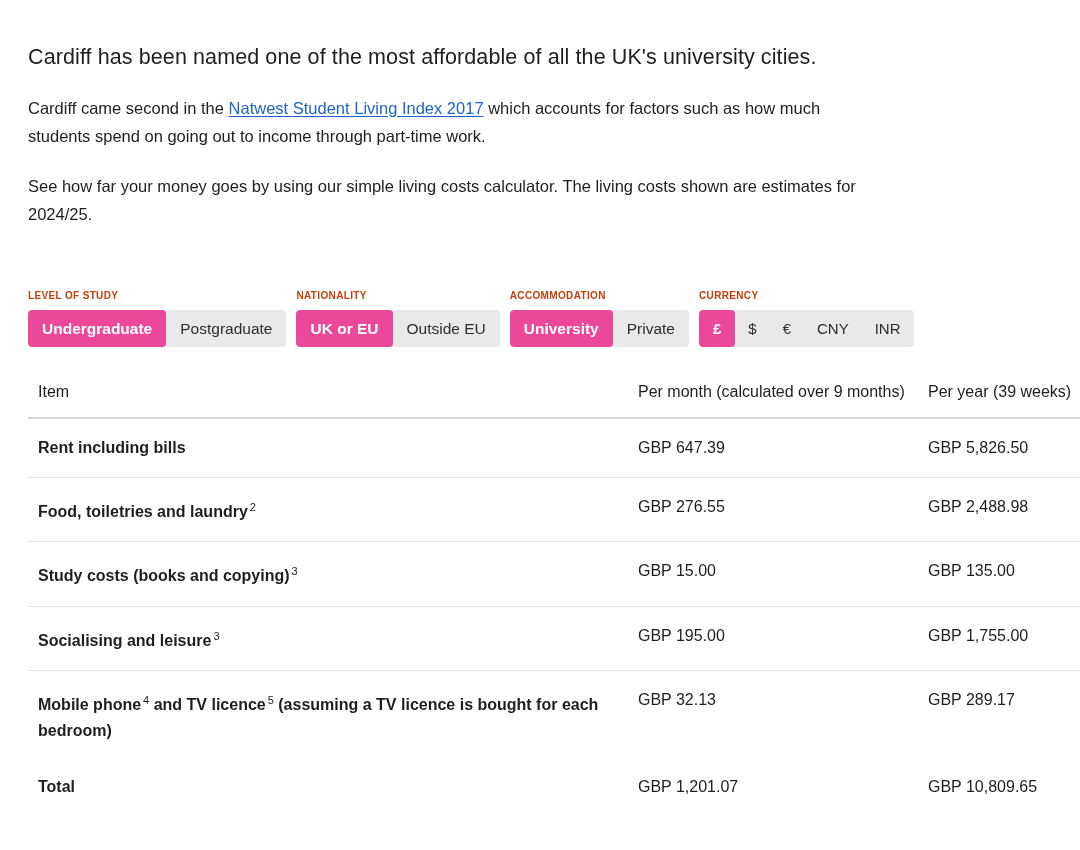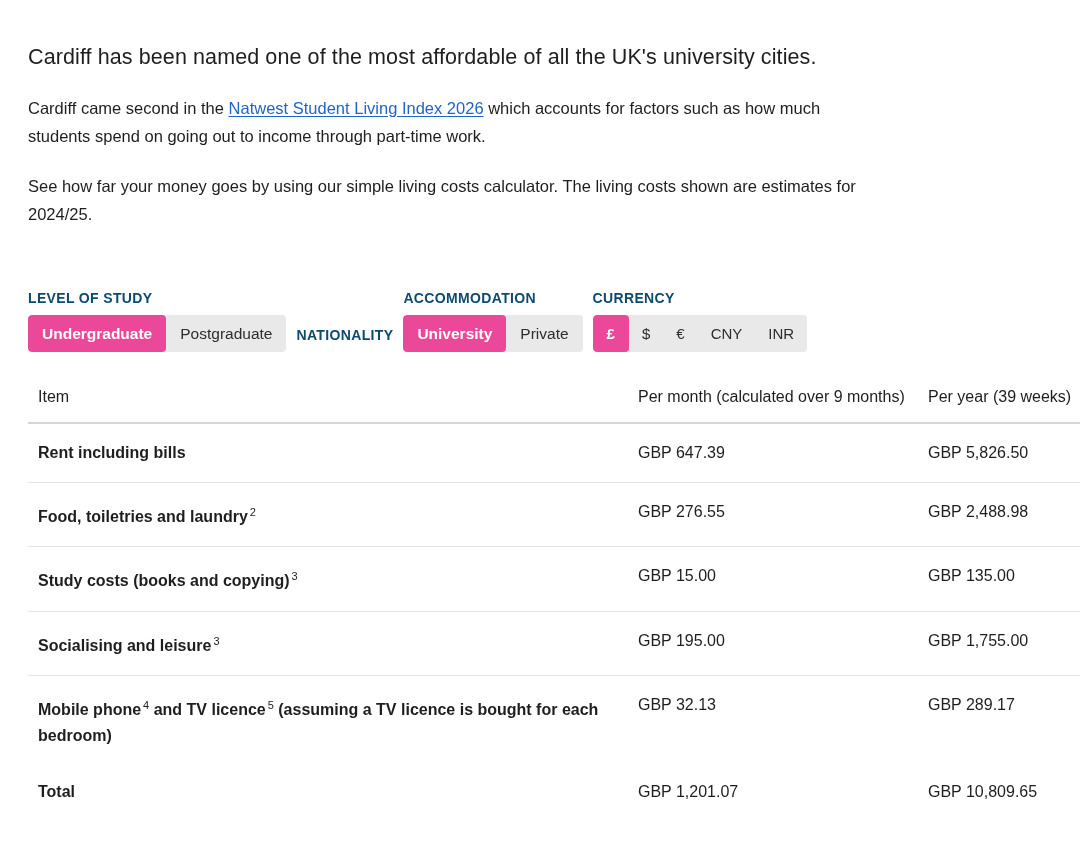--- a/index.html
+++ b/index.html
@@ -49,24 +49,24 @@
   .filters {
     display: flex;
     align-items: flex-end;
     padding: 0 12px;
     margin-top: 62px;
     gap: 0;
   }
   .filter-group { margin-right: 10px; }
   .filter-group:last-child { margin-right: 0; }
   .filter-label {
-    font-size: 14px;
+    font-size: 10px;
     font-weight: 700;
     letter-spacing: 0.35px;
-    color: #0c4a6e;
+    color: #c2410c;
     text-transform: uppercase;
     margin-bottom: 9px;
     display: block;
   }
   .btn-group {
     display: inline-flex;
     background: #e9e9e9;
     border-radius: 4px;
     overflow: hidden;
     height: 37px;
@@ -130,31 +130,34 @@
   sup { font-size: 11px; font-weight: 400; vertical-align: super; padding-left: 2px; }
 </style>
 </head>
 <body>
 
 <div class="page">
 
   <section class="intro">
     <h1 class="headline">Cardiff has been named one of the most affordable of all the UK's university cities.</h1>
 
-    <p class="para"><span>Cardiff came second in the </span><a href="#">Natwest Student Living Index 2026</a><span> which accounts for factors such as how much students spend on going out to income through part-time work.</span></p>
+    <p class="para"><span>Cardiff came second in the </span><a href="#">Natwest Student Living Index 2017</a><span> which accounts for factors such as how much students spend on going out to income through part-time work.</span></p>
 
     <p class="para">See how far your money goes by using our simple living costs calculator. The living costs shown are estimates for 2024/25.</p>
   </section>
 
   <section class="filters">
       <div class="filter-group"><span class="filter-label">LEVEL OF STUDY</span><div class="btn-group">
           <button class="seg active">Undergraduate</button>
           <button class="seg">Postgraduate</button>
         </div></div>
-      <div class="filter-group"><span class="filter-label">NATIONALITY</span></div>
+      <div class="filter-group"><span class="filter-label">NATIONALITY</span><div class="btn-group">
+          <button class="seg active">UK or EU</button>
+          <button class="seg">Outside EU</button>
+        </div></div>
       <div class="filter-group"><span class="filter-label">ACCOMMODATION</span><div class="btn-group">
           <button class="seg active">University</button>
           <button class="seg">Private</button>
         </div></div>
       <div class="filter-group"><span class="filter-label">CURRENCY</span><div class="btn-group cur">
           <button class="seg active">£</button>
           <button class="seg">$</button>
           <button class="seg">€</button>
           <button class="seg">CNY</button>
           <button class="seg">INR</button>

